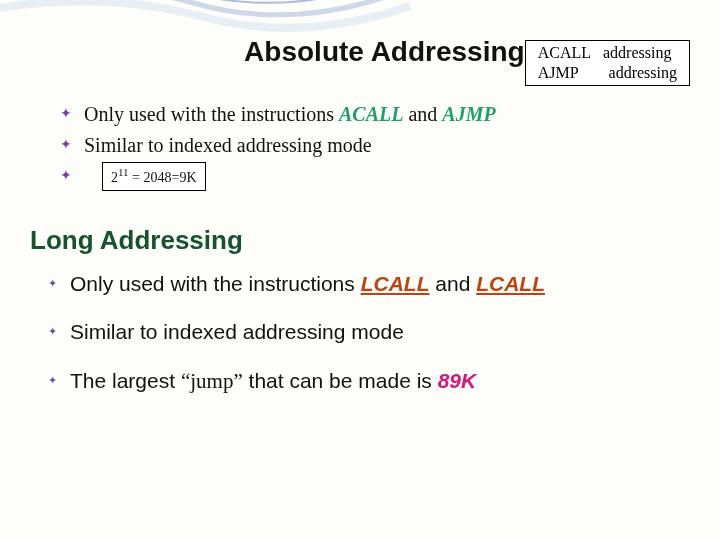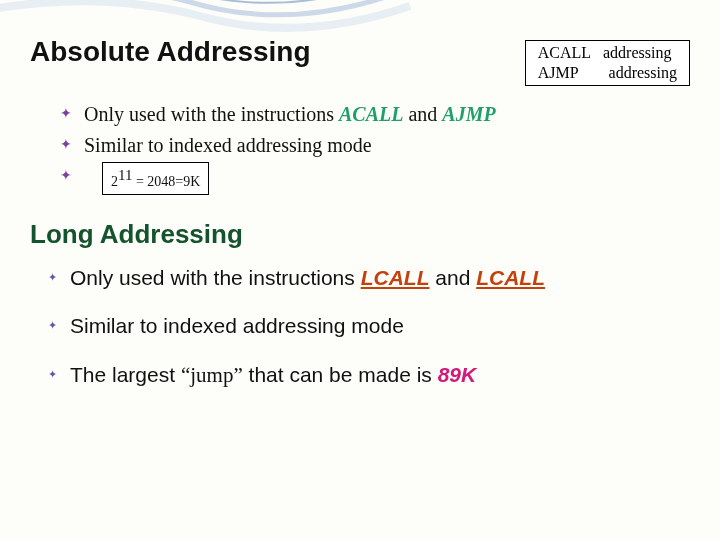--- a/index.html
+++ b/index.html
@@ -12,39 +12,39 @@
   .swoosh {
     position: absolute;
     top: -60px; left: -80px;
     width: 500px; height: 180px;
     pointer-events: none;
   }
   .swoosh svg { width: 100%; height: 100%; }
 
   .slide { position: relative; padding: 36px 30px 24px 30px; }
 
-  .row1 { display: flex; align-items: flex-start; justify-content: space-between; margin-bottom: 14px; }
+  .row1 { display: flex; align-items: flex-start; justify-content: flex-end; margin-bottom: 14px; }
   .h1 {
     font-family: Arial, Helvetica, sans-serif;
     font-weight: 700;
     font-size: 28px;
     color: #111;
   }
   .box {
     border: 1.5px solid #000;
     padding: 2px 12px 2px 12px;
     font-family: Georgia, serif;
     font-size: 16px;
     line-height: 1.25;
     margin-top: 4px;
     background: #fff;
   }
   .box .r { display: flex; gap: 12px; }
 
-  ul.first { list-style: none; padding-left: 30px; margin-bottom: 24px; }
+  ul.first { list-style: none; padding-left: 30px; margin-bottom: 34px; }
   ul.first li {
     position: relative;
     font-size: 20px;
     color: #111;
     padding-left: 24px;
     line-height: 1.45;
     margin-bottom: 2px;
   }
   ul.first li::before {
     content: "✦";
@@ -60,21 +60,21 @@
   .li3 .txt { flex: 0 0 auto; }
   .smallbox {
     border: 1.2px solid #000;
     font-size: 14px;
     padding: 2px 8px;
     margin-left: 18px;
     font-family: Georgia, serif;
     white-space: nowrap;
     background: #fff;
   }
-  .smallbox sup { font-size: 15px; vertical-align: super; }
+  .smallbox sup { font-size: 11px; vertical-align: super; }
 
   .h2 {
     font-family: Arial, Helvetica, sans-serif;
     font-weight: 700;
     font-size: 26px;
     color: #14532d;
     margin-bottom: 14px;
   }
 
   ul.second { list-style: none; padding-left: 18px; }

